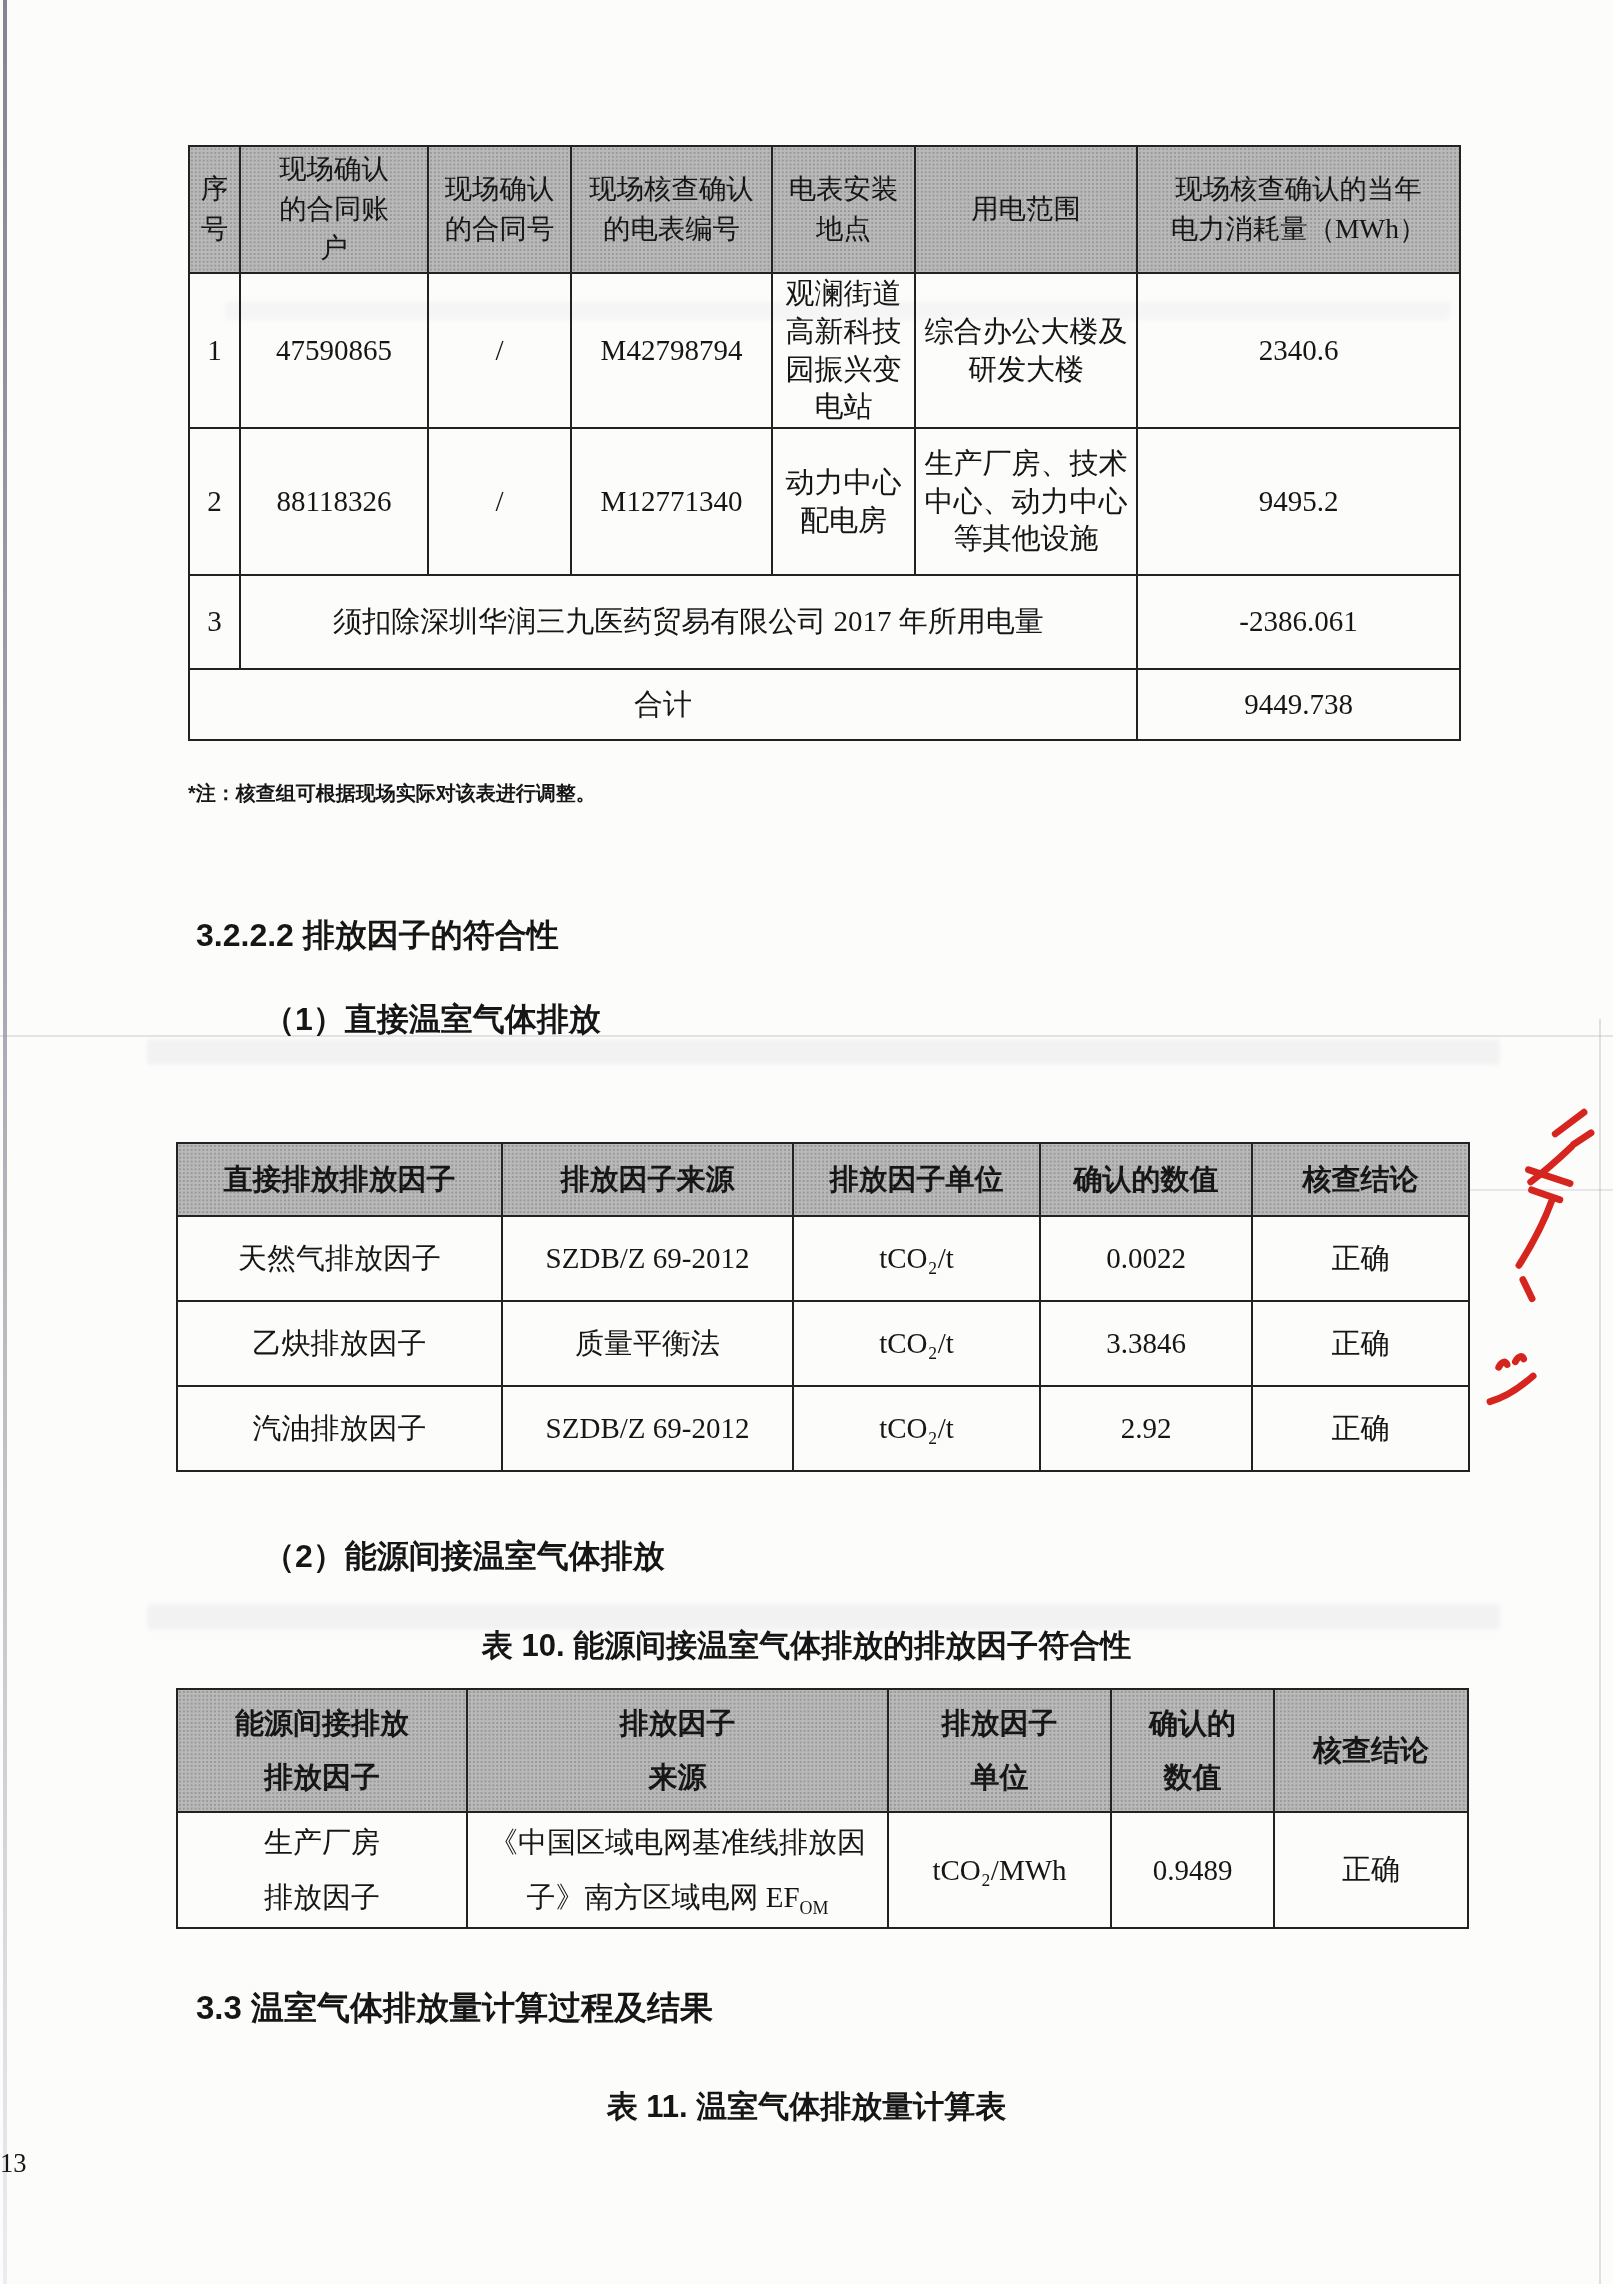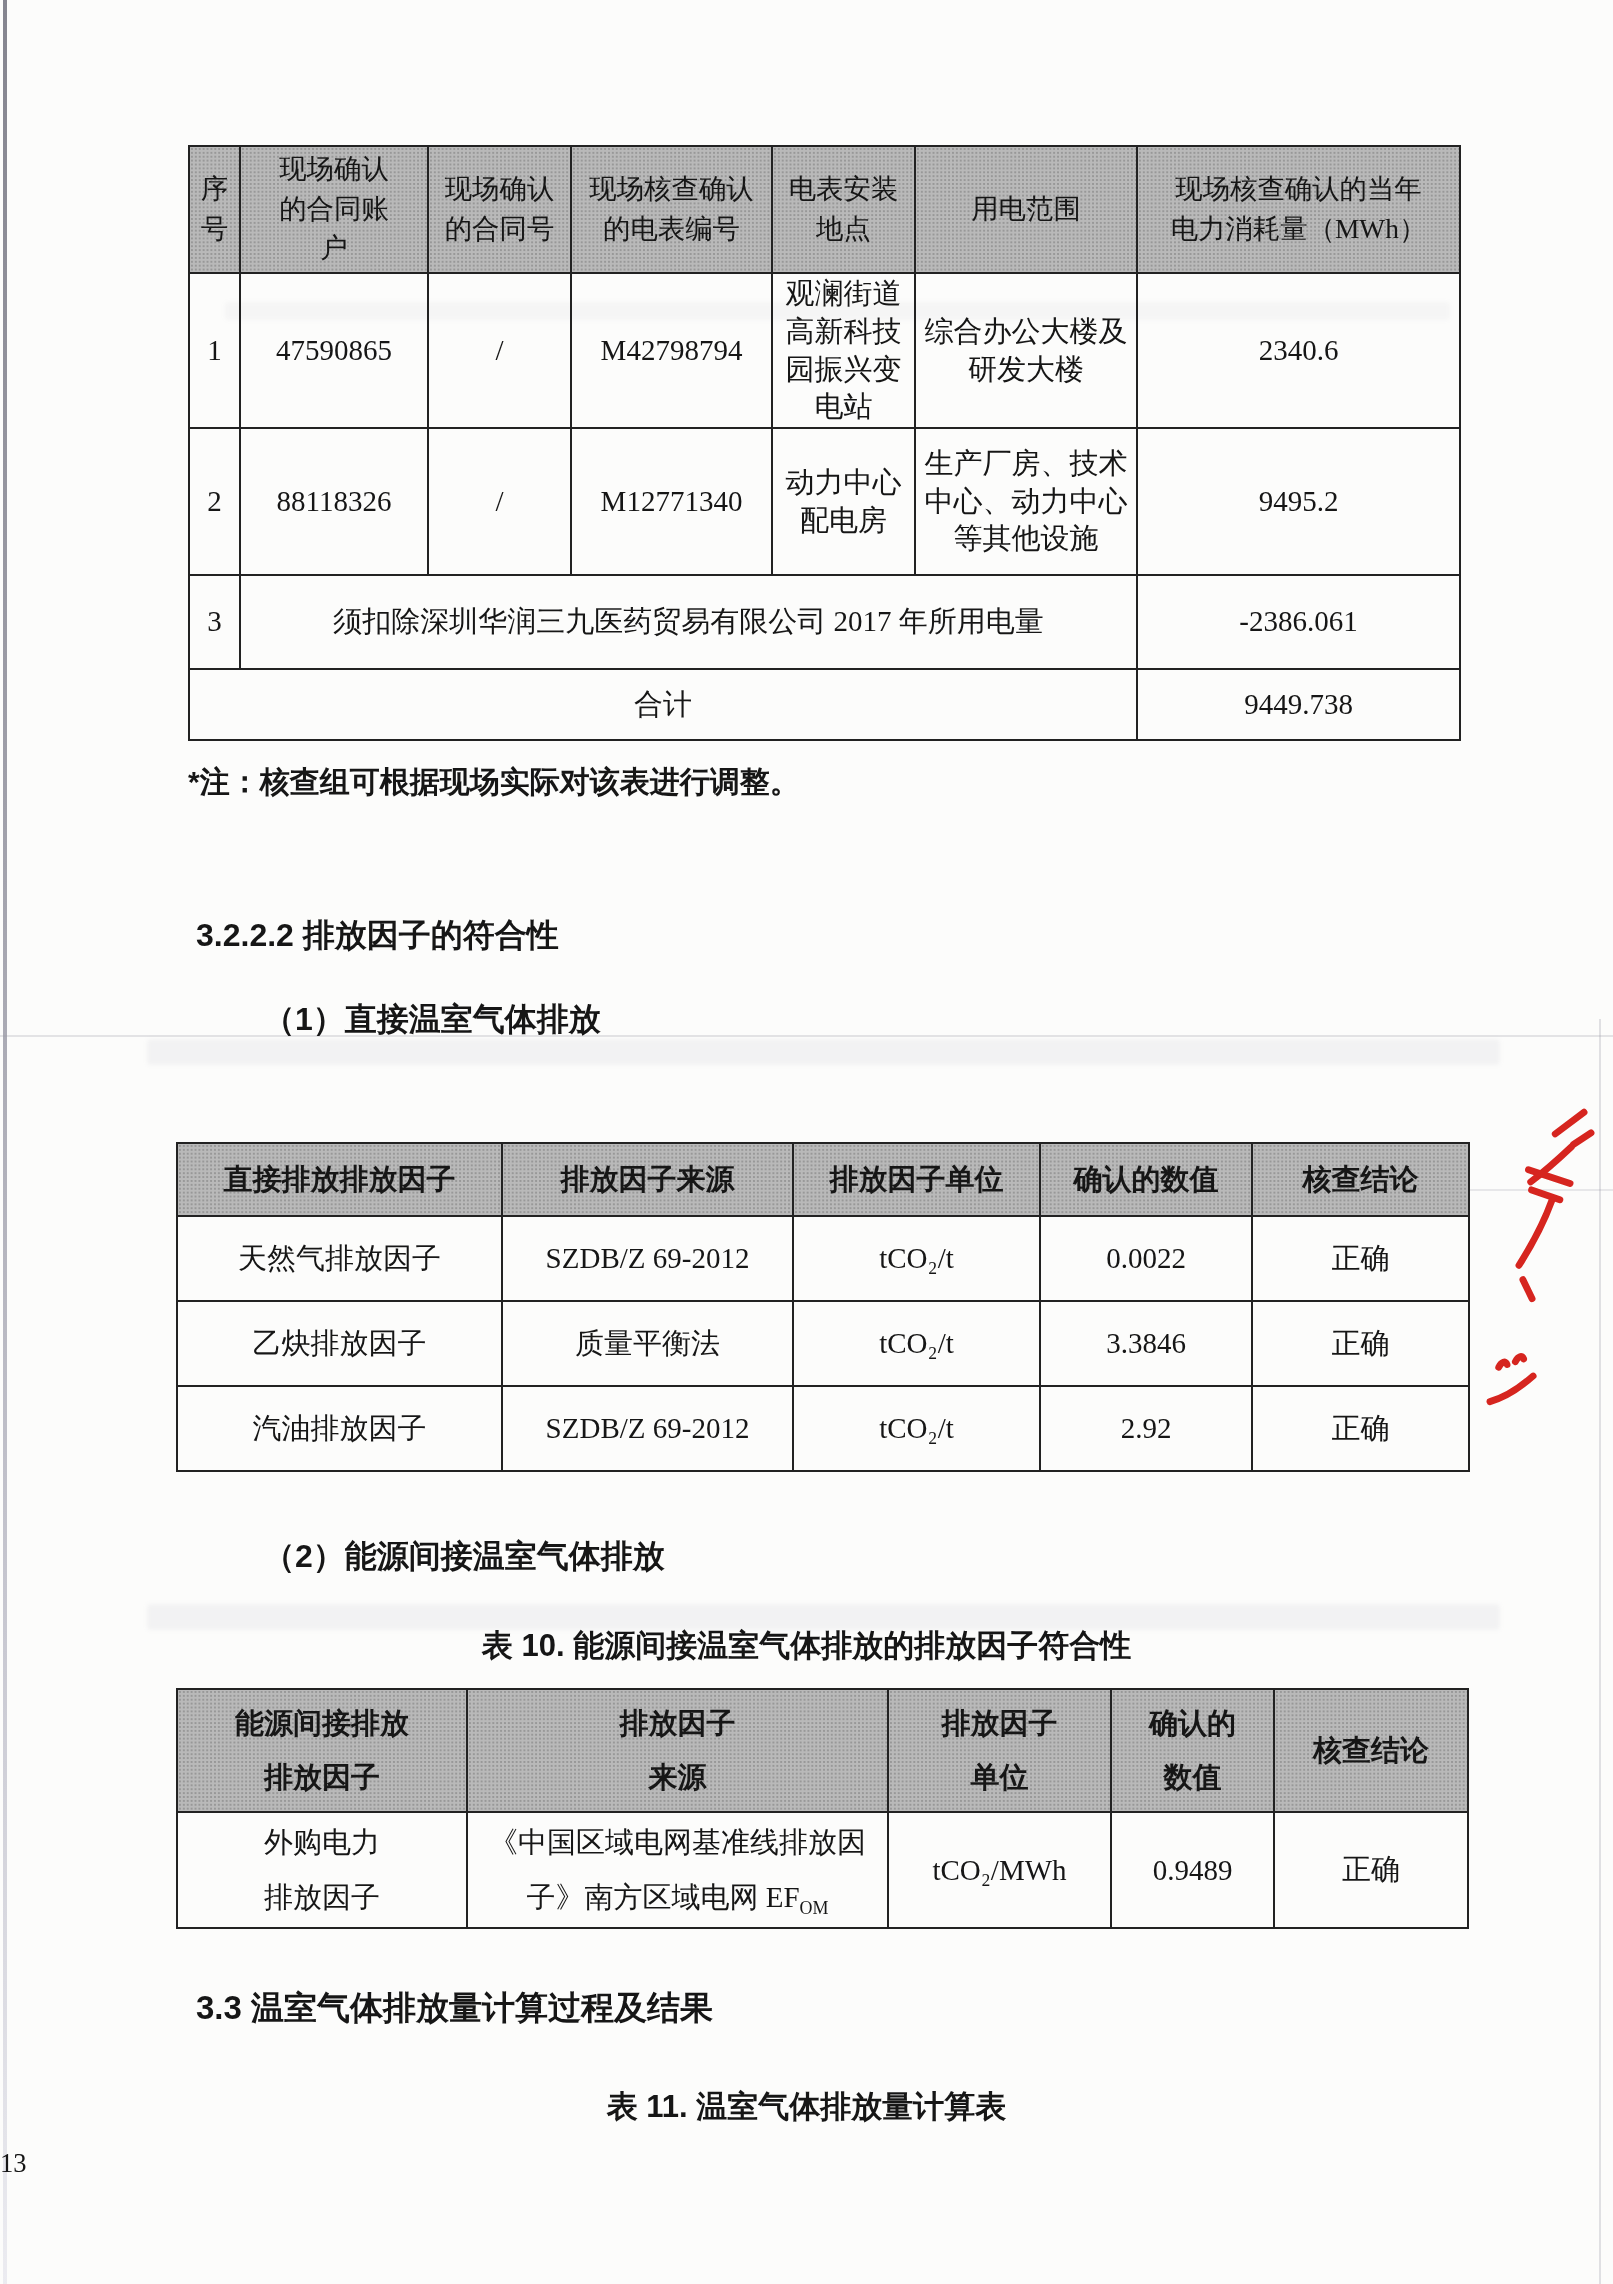--- a/index.html
+++ b/index.html
@@ -58,22 +58,22 @@
   .t10{left:176px;top:1688px;width:1292px;}
   .t10 th{font-family:"Liberation Sans",sans-serif;font-weight:600;font-size:29px;
     line-height:1.85;white-space:pre-line;}
   .t10 td{font-size:29px;}
   .t10 tr.hdr{height:123px;}
   .t10 tr.dr{height:116px;}
   .pre{white-space:pre-line;line-height:1.9;}
   .src-cell{padding:0 7.8px;line-height:1.9;}
   sub{font-size:.62em;}
   
-  .note{position:absolute;left:188px;top:762px;
-    font-family:"Liberation Sans",sans-serif;font-weight:600;font-size:30px;}
+  .note{position:absolute;left:188px;top:780px;
+    font-family:"Liberation Sans",sans-serif;font-weight:600;font-size:20px;}
   .h1{position:absolute;font-family:"Liberation Sans",sans-serif;font-weight:700;}
   .h-3222{left:196px;top:914px;font-size:32px;}
   .h-sub1{left:263px;top:998px;font-size:32px;}
   .h-sub2{left:263px;top:1535px;font-size:32px;}
   .h-33{left:196px;top:1986px;font-size:33px;}
   .tbl-title{position:absolute;left:0;width:1613px;text-align:center;
     font-family:"Liberation Sans",sans-serif;font-weight:700;font-size:31px;}
   .t9-title{top:1076px;}
   .t10-title{top:1625px;}
   .t11-title{top:2086px;}
@@ -207,21 +207,21 @@
 排放因子</th>
       <th class="gray">排放因子
 来源</th>
       <th class="gray">排放因子
 单位</th>
       <th class="gray">确认的
 数值</th>
       <th class="gray">核查结论</th>
     </tr>
     <tr class="dr">
-      <td class="pre">外购电力
+      <td class="pre">生产厂房
 排放因子</td>
       <td class="src-cell"><span>《中国区域电网基准线排放因子》南方区域电网 EF</span><sub>OM</sub></td>
       <td>tCO₂/MWh</td>
       <td>0.9489</td>
       <td>正确</td>
     </tr>
   </tbody>
     </table>
 
   <div class="h1 h-33">3.3 温室气体排放量计算过程及结果</div>

